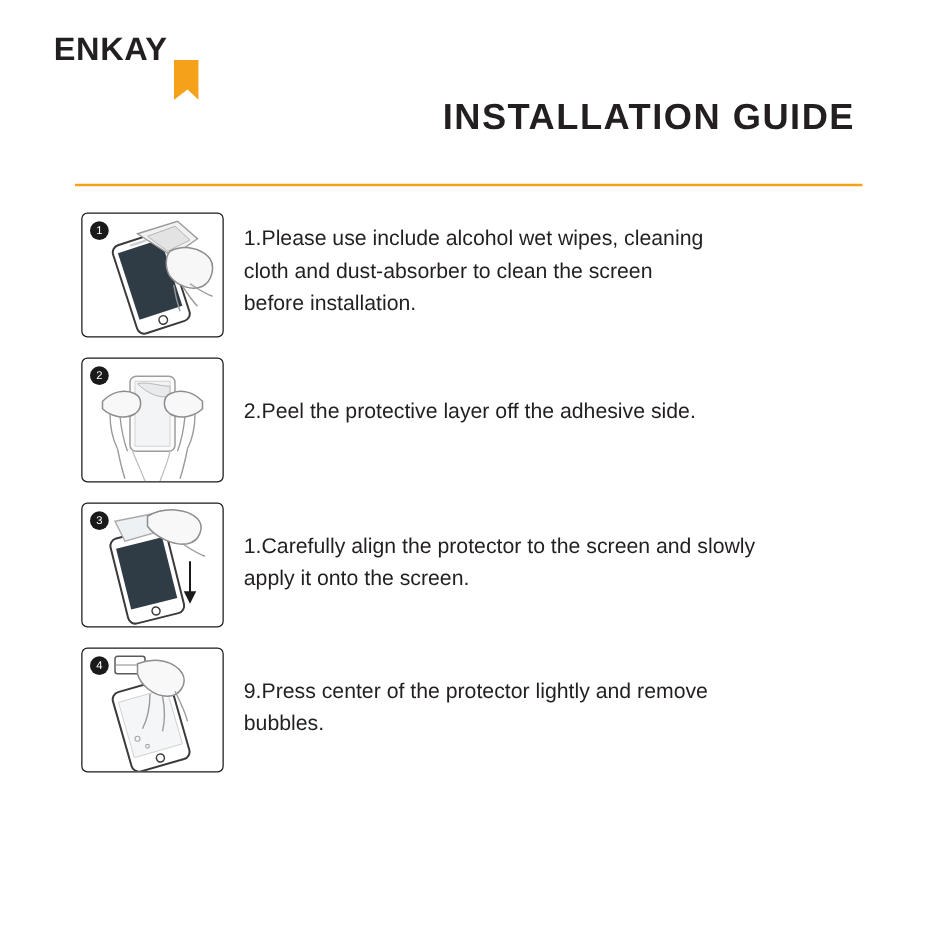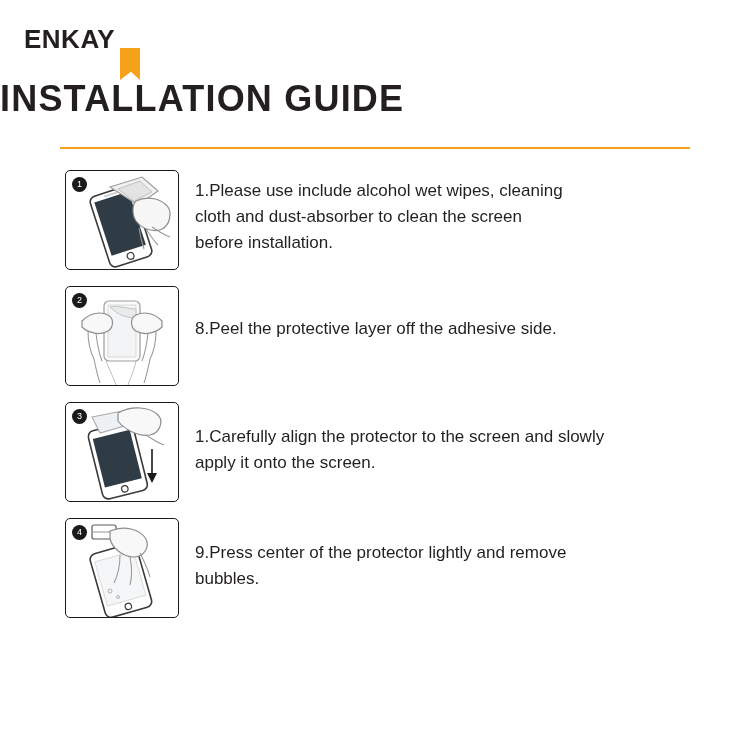--- a/index.html
+++ b/index.html
@@ -16,21 +16,21 @@
   .page {
     position: relative;
     width: 750px;
     height: 750px;
     box-sizing: border-box;
   }
 
   
   .brand {
     position: absolute;
-    left: 24px;
+    left: 43px;
     top: 26px;
     display: flex;
     align-items: flex-start;
   }
   .brand-text {
     font-size: 26px;
     font-weight: bold;
     letter-spacing: 0.5px;
     color: #231f20;
     line-height: 1;
@@ -46,22 +46,22 @@
     clip-path: polygon(0 0, 100% 0, 100% 100%, 55% 74%, 0 100%);
     z-index: -1;
   }
 
   
   .title {
     position: absolute;
     left: 0;
     top: 78px;
     width: 684px;
-    text-align: left;
-    font-size: 36px;
+    text-align: right;
+    font-size: 29px;
     font-weight: bold;
     letter-spacing: 1.2px;
     color: #231f20;
   }
   .rule {
     position: absolute;
     left: 60px;
     top: 147px;
     width: 630px;
     height: 2px;
@@ -182,21 +182,21 @@
           <path d="M96 34 C88 26 78 24 70 28 C64 31 64 40 70 44 C78 49 90 46 96 40 Z" fill="#f8f8f8" stroke="#8d8d8d" stroke-width="1.2"></path>
           <path d="M90 44 C90 54 88 64 84 72" fill="none" stroke="#9a9a9a" stroke-width="1.1"></path>
           <path d="M82 46 C81 56 79 66 76 74" fill="none" stroke="#9a9a9a" stroke-width="1.1"></path>
 
           <path d="M28 72 C30 82 32 90 34 96" fill="none" stroke="#9a9a9a" stroke-width="1.1"></path>
           <path d="M84 72 C82 82 80 90 78 96" fill="none" stroke="#9a9a9a" stroke-width="1.1"></path>
           <path d="M40 74 C44 84 48 92 50 98" fill="none" stroke="#bdbdbd" stroke-width="1"></path>
           <path d="M70 74 C68 84 64 92 62 98" fill="none" stroke="#bdbdbd" stroke-width="1"></path>
         </svg>
       </div>
-      <div class="step-text">8.Peel the protective layer off the adhesive side.</div>
+      <div class="step-text">2.Peel the protective layer off the adhesive side.</div>
     </div>
 
     <div class="step step-3">
       <div class="thumb">
         <div class="badge">3</div>
         <svg width="112" height="98" viewBox="0 0 112 98">
 
           <g transform="rotate(-14 54 54)">
             <rect x="28" y="22" width="46" height="70" rx="6" fill="#ffffff" stroke="#3a3a3a" stroke-width="1.6"></rect>
             <rect x="32" y="30" width="38" height="50" fill="#2f3b45"></rect>

